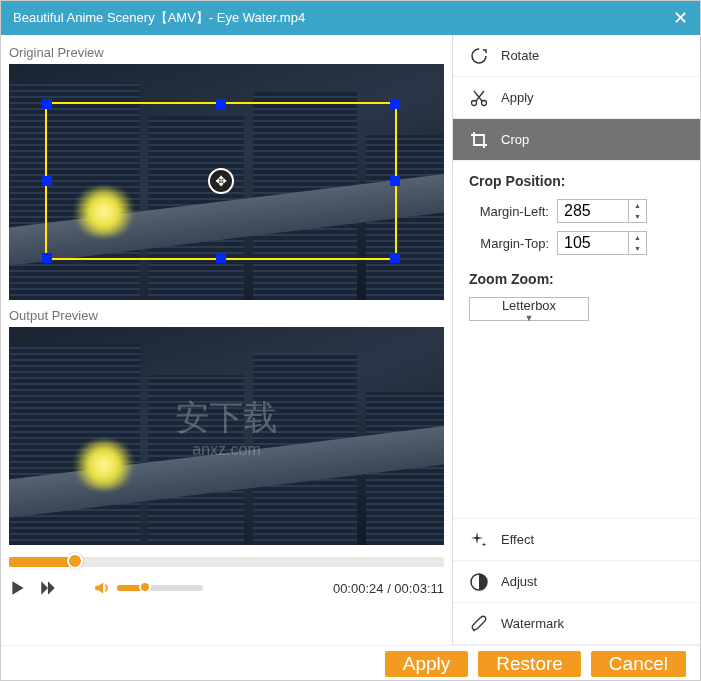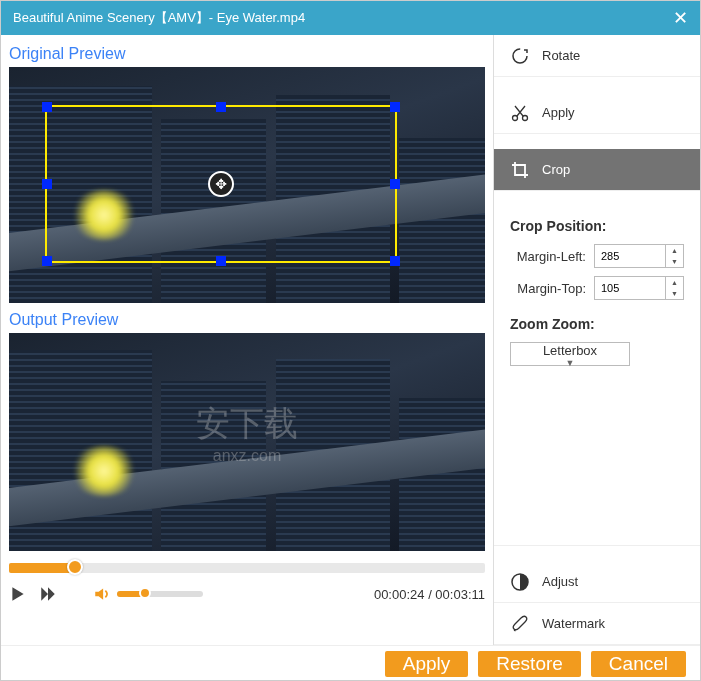--- a/index.html
+++ b/index.html
@@ -2,22 +2,22 @@
 <html><head>
 <meta charset="utf-8">
 <style>
 * { box-sizing: border-box; margin: 0; padding: 0; }
 body { font-family: Arial, sans-serif; font-size: 13px; color: #333; background: #fff; width: 701px; height: 681px; overflow: hidden; border: 1px solid #ccc; }
 .titlebar { background: #3aa5c9; color: #fff; height: 34px; display: flex; align-items: center; padding: 7px 12px; justify-content: space-between; }
 .titlebar .title { font-size: 13px; }
 .titlebar .close { font-size: 18px; cursor: pointer; }
 .layout { display: flex; height: 610px; }
 .left { flex: 1; padding: 6px 8px 8px 8px; display: flex; flex-direction: column; }
-.right { width: 207px; border-left: 1px solid #ddd; display: flex; flex-direction: column; gap: 15px; }
-.label { font-size: 16px; color: #3b82f6; margin: 4px 0; }
+.right { width: 248px; border-left: 1px solid #ddd; display: flex; flex-direction: column; }
+.label { font-size: 13px; color: #737373; margin: 4px 0; }
 .preview { width: 100%; height: 236px; background: linear-gradient(160deg, #1a2330 0%, #2a3648 45%, #0f1520 100%); position: relative; overflow: hidden; }
 .preview .bldg { position: absolute; bottom: 0; width: 22%; background: repeating-linear-gradient(0deg, #1a2535 0 4px, #2a3a50 4px 6px); }
 .preview .b1 { left: 0; height: 92%; width: 30%; }
 .preview .b2 { left: 32%; height: 78%; width: 22%; }
 .preview .b3 { left: 56%; height: 88%; width: 24%; }
 .preview .b4 { left: 82%; height: 70%; width: 20%; }
 .preview .track { position: absolute; left: -5%; right: -5%; height: 38px; top: 58%; background: linear-gradient(#556272, #3a4655); transform: rotate(-7deg); }
 .preview .glow { position: absolute; width: 70px; height: 50px; border-radius: 50%; background: radial-gradient(circle, #fff89a 0%, #e7e040 35%, rgba(231,224,64,0) 70%); left: 60px; top: 52%; filter: blur(2px); }
 .cropbox { position: absolute; border: 2px solid #ffea00; left: 36px; top: 38px; width: 352px; height: 158px; }
 .handle { position: absolute; width: 10px; height: 10px; background: #0028ff; }
@@ -38,21 +38,21 @@
 .time { margin-left: auto; font-size: 13px; color: #333; }
 .menuitem { display: flex; align-items: center; height: 42px; padding: 0 16px; gap: 12px; cursor: pointer; border-bottom: 1px solid #eee; }
 .menuitem.active { background: #737373; color: #fff; }
 .menuitem .micon { width: 20px; height: 20px; display: flex; align-items: center; justify-content: center; }
 .menuitem.active .micon svg { stroke: #fff; fill: #fff; }
 .subpanel { padding: 12px 16px; border-bottom: 1px solid #eee; flex: 1; }
 .subpanel h4 { font-weight: bold; font-size: 14px; margin-bottom: 10px; }
 .row { display: flex; align-items: center; margin-bottom: 8px; gap: 8px; }
 .row label { width: 80px; text-align: right; font-size: 13px; }
 .spinner { display: flex; align-items: center; border: 1px solid #bbb; height: 24px; }
-.spinner input { border: 0; width: 70px; padding: 0 6px; font-size: 11px; height: 100%; outline: none; }
+.spinner input { border: 0; width: 70px; padding: 0 6px; font-size: 16px; height: 100%; outline: none; }
 .spinner .arrows { width: 18px; display: flex; flex-direction: column; border-left: 1px solid #bbb; height: 100%; }
 .spinner .arrows span { flex: 1; font-size: 7px; text-align: center; line-height: 11px; cursor: pointer; color: #555; }
 .select { border: 1px solid #bbb; height: 24px; width: 120px; display: flex; align-items: center; padding: 0 6px; justify-content: space-between; cursor: pointer; flex-direction: column; }
 .select .caret { font-size: 9px; color: #666; }
 .bottom-tools { margin-top: auto; }
 .footer { height: 36px; display: flex; align-items: center; justify-content: flex-end; gap: 10px; padding: 0 14px; border-top: 1px solid #eee; }
 .btn { background: #f29b1e; color: #fff; border: 0; height: 26px; padding: 0 18px; font-size: 19px; border-radius: 2px; cursor: pointer; }
 .watermark { position: absolute; left: 50%; top: 46%; transform: translate(-50%,-50%); color: rgba(200,200,200,.35); font-size: 34px; pointer-events: none; text-align: center; }
 .watermark .sub { font-size: 16px; display: block; }
 </style>
@@ -184,20 +184,29 @@
       <div class="select">
         <span>Letterbox</span>
         <span class="caret">▼</span>
       </div>
     </div>
 
     <div class="bottom-tools">
       <div class="menuitem">
         <span class="micon">
             <svg width="20" height="20" viewBox="0 0 20 20">
+              <path d="M8 2 L9 7 L14 8 L9 9 L8 14 L7 9 L2 8 L7 7 Z" fill="#333"></path>
+              <path d="M15 12 L15.5 14 L17.5 14.5 L15.5 15 L15 17 L14.5 15 L12.5 14.5 L14.5 14 Z" fill="#333"></path>
+            </svg>
+          </span>
+        <span>Effect</span>
+      </div>
+      <div class="menuitem">
+        <span class="micon">
+            <svg width="20" height="20" viewBox="0 0 20 20">
               <circle cx="10" cy="10" r="8" fill="none" stroke="#333" stroke-width="1.5"></circle>
               <path d="M10 2 A8 8 0 0 1 10 18 Z" fill="#333"></path>
             </svg>
           </span>
         <span>Adjust</span>
       </div>
       <div class="menuitem">
         <span class="micon">
             <svg width="20" height="20" viewBox="0 0 20 20">
               <path d="M16 3 Q18 5 15 8 L9 14 Q6 17 4 15 Q2 13 5 10 L11 4 Q14 1 16 3 Z" fill="none" stroke="#333" stroke-width="1.3"></path>

